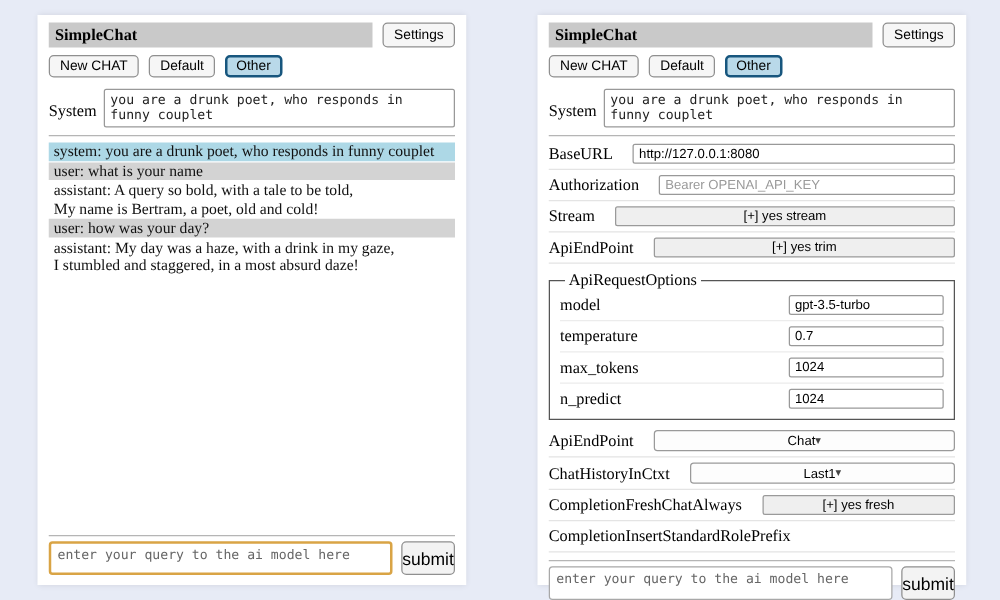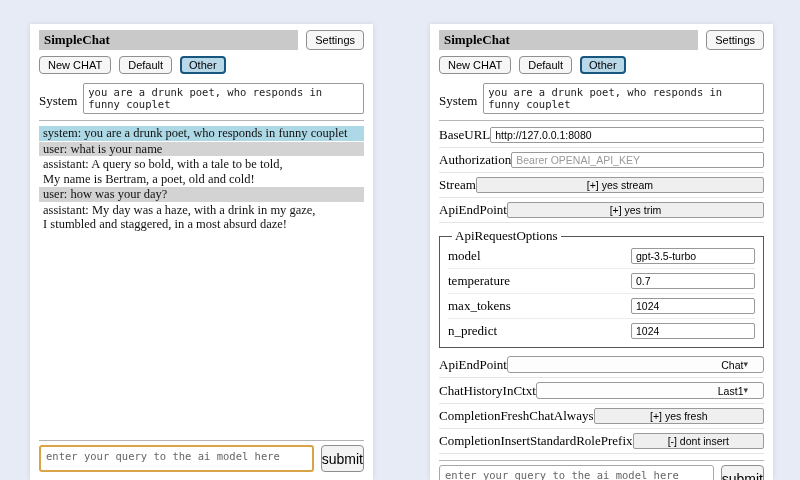--- a/index.html
+++ b/index.html
@@ -3,21 +3,21 @@
 <meta charset="utf-8">
 <style>
   * { box-sizing: border-box; margin: 0; padding: 0; }
   html, body { width: 800px; height: 480px; overflow: hidden; }
   body {
     background: #e7ebf6;
     font-family: "Liberation Serif", serif;
   }
   .panel {
     position: absolute;
-    top: 24px;
+    top: 12px;
     width: 343px;
     height: 456px;
     background: #ffffff;
     box-shadow: 0 0 5px rgba(0,0,0,0.10);
     padding: 6px 9px 8px 9px;
     display: flex;
     flex-direction: column;
   }
   .panel.left  { left: 30px; }
   .panel.right { left: 430px; }
@@ -110,20 +110,21 @@
   }
 
   
   .settings { margin-top: 2px; }
   .setting-row {
     display: flex;
     align-items: center;
     justify-content: space-between;
     padding: 4px 0;
     border-bottom: 1px solid #e4e4e4;
+    gap: 16px;
   }
   .setting-label { font-size: 13px; color: #000; }
   .ctl { width: 172px; }
   .ctl-input {
     width: 100%;
     font-family: "Liberation Sans", sans-serif;
     font-size: 10.5px;
     border: 1px solid #999;
     border-radius: 2px;
     padding: 1px 4px;
@@ -147,21 +148,21 @@
   .ctl-select {
     width: 100%;
     height: 17px;
     font-family: "Liberation Sans", sans-serif;
     font-size: 10.5px;
     border: 1px solid #9a9a9a;
     border-radius: 3px;
     background: #fdfdfd;
     display: flex;
     align-items: center;
-    justify-content: flex-end;
+    justify-content: center;
     padding: 0 15px;
     cursor: pointer;
   }
   .chevron { font-size: 9px; color: #444; line-height: 1; }
 
   fieldset.aro {
     border: 1px solid #555;
     margin: 5px 0 4px 0;
     padding: 0 8px 4px 8px;
   }
@@ -300,21 +301,20 @@
       </div>
     </div>
 
     <div class="setting-row">
       <span class="setting-label">CompletionFreshChatAlways</span>
       <button class="ctl-btn ctl">[+] yes fresh</button>
     </div>
 
     <div class="setting-row">
       <span class="setting-label">CompletionInsertStandardRolePrefix</span>
-      <button class="ctl-btn ctl">[-] dont insert</button>
     </div>
 
   </div>
 
   <div class="spacer"></div>
 
   <hr class="sep">
 
   <div class="query-row">
     <textarea class="query-input" spellcheck="false" placeholder="enter your query to the ai model here" style=""></textarea>

